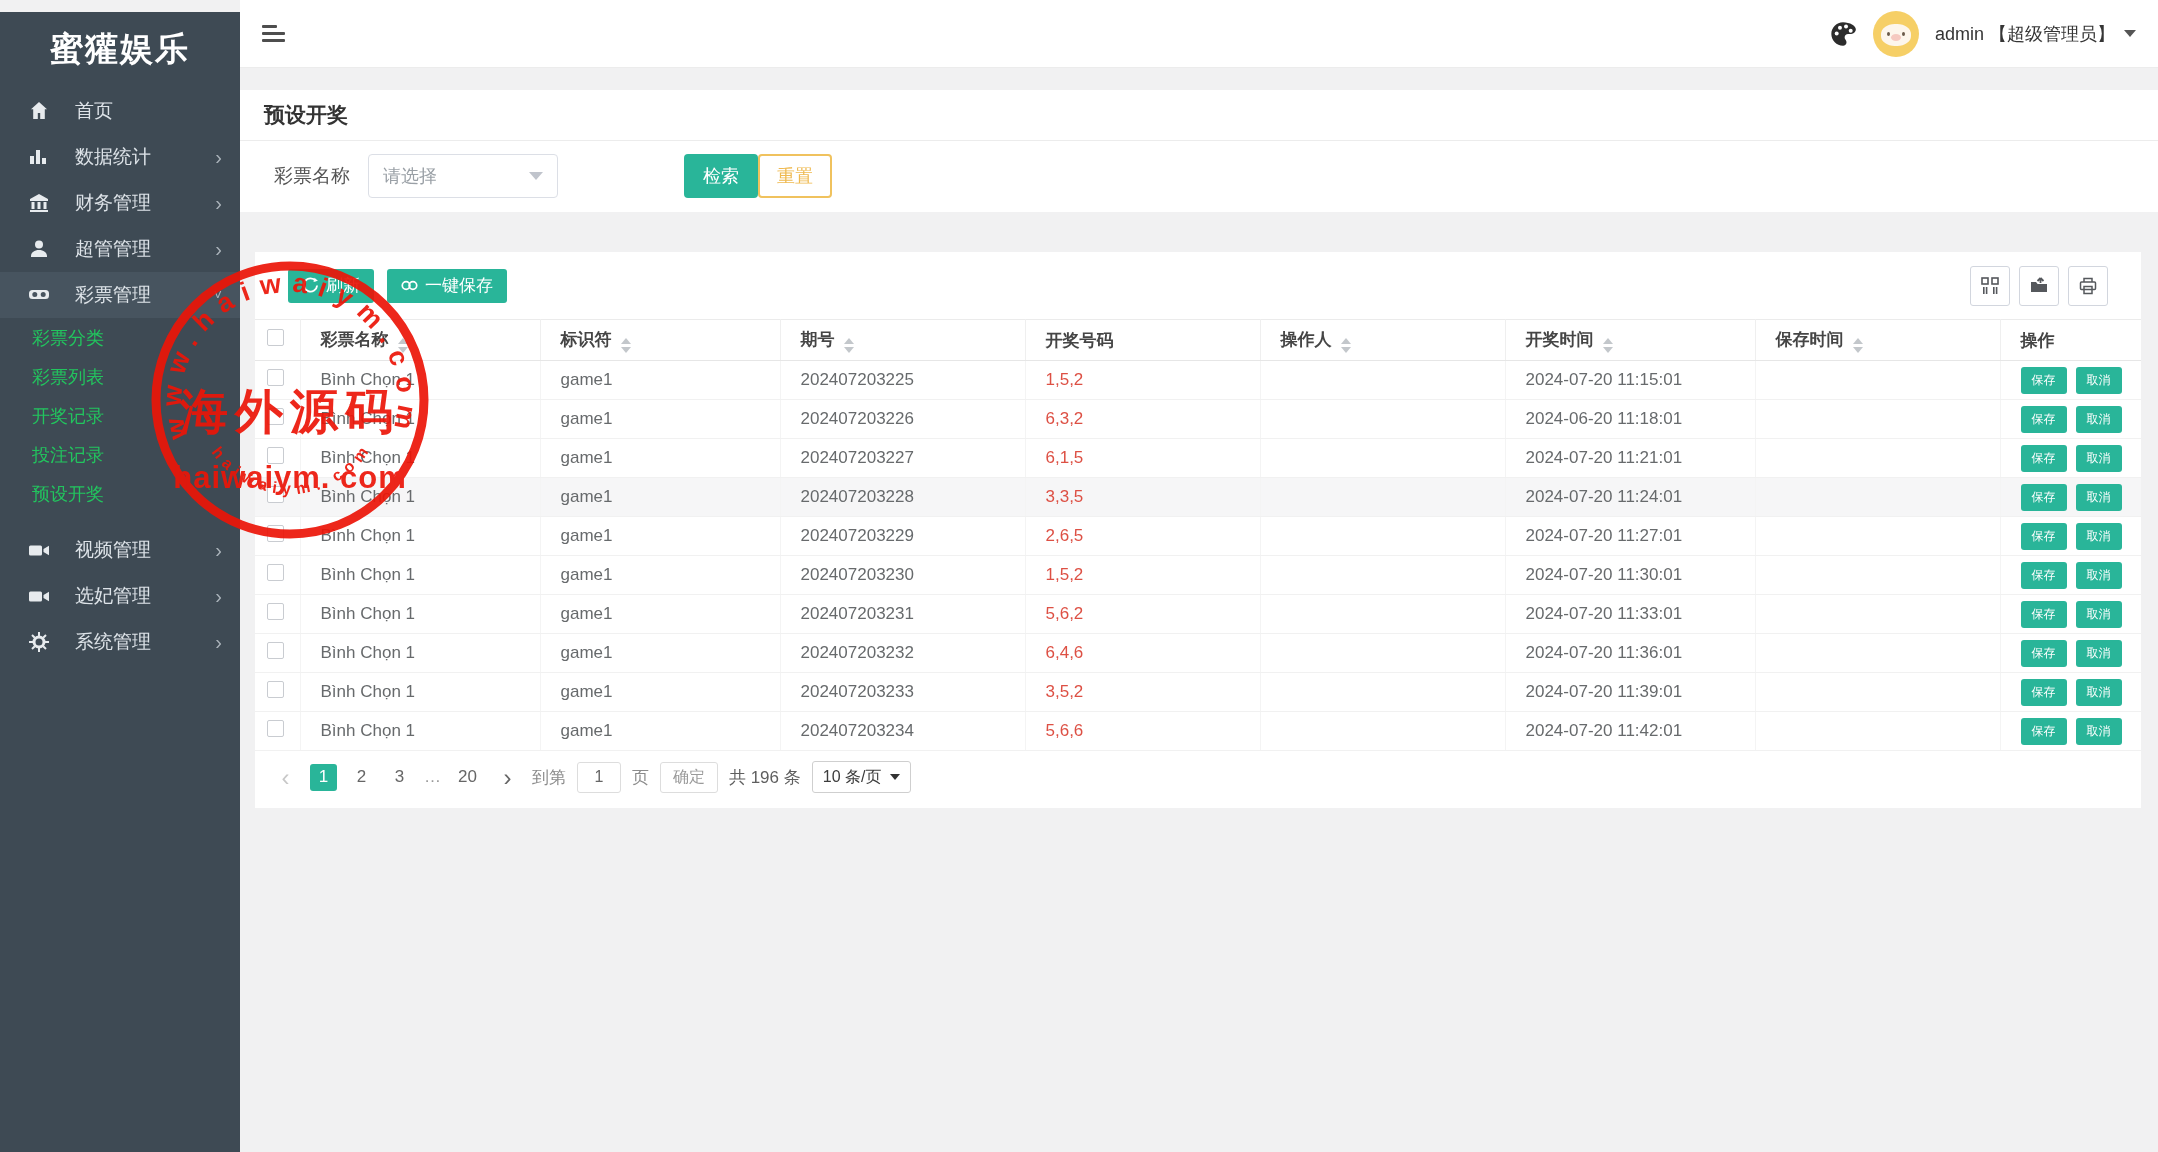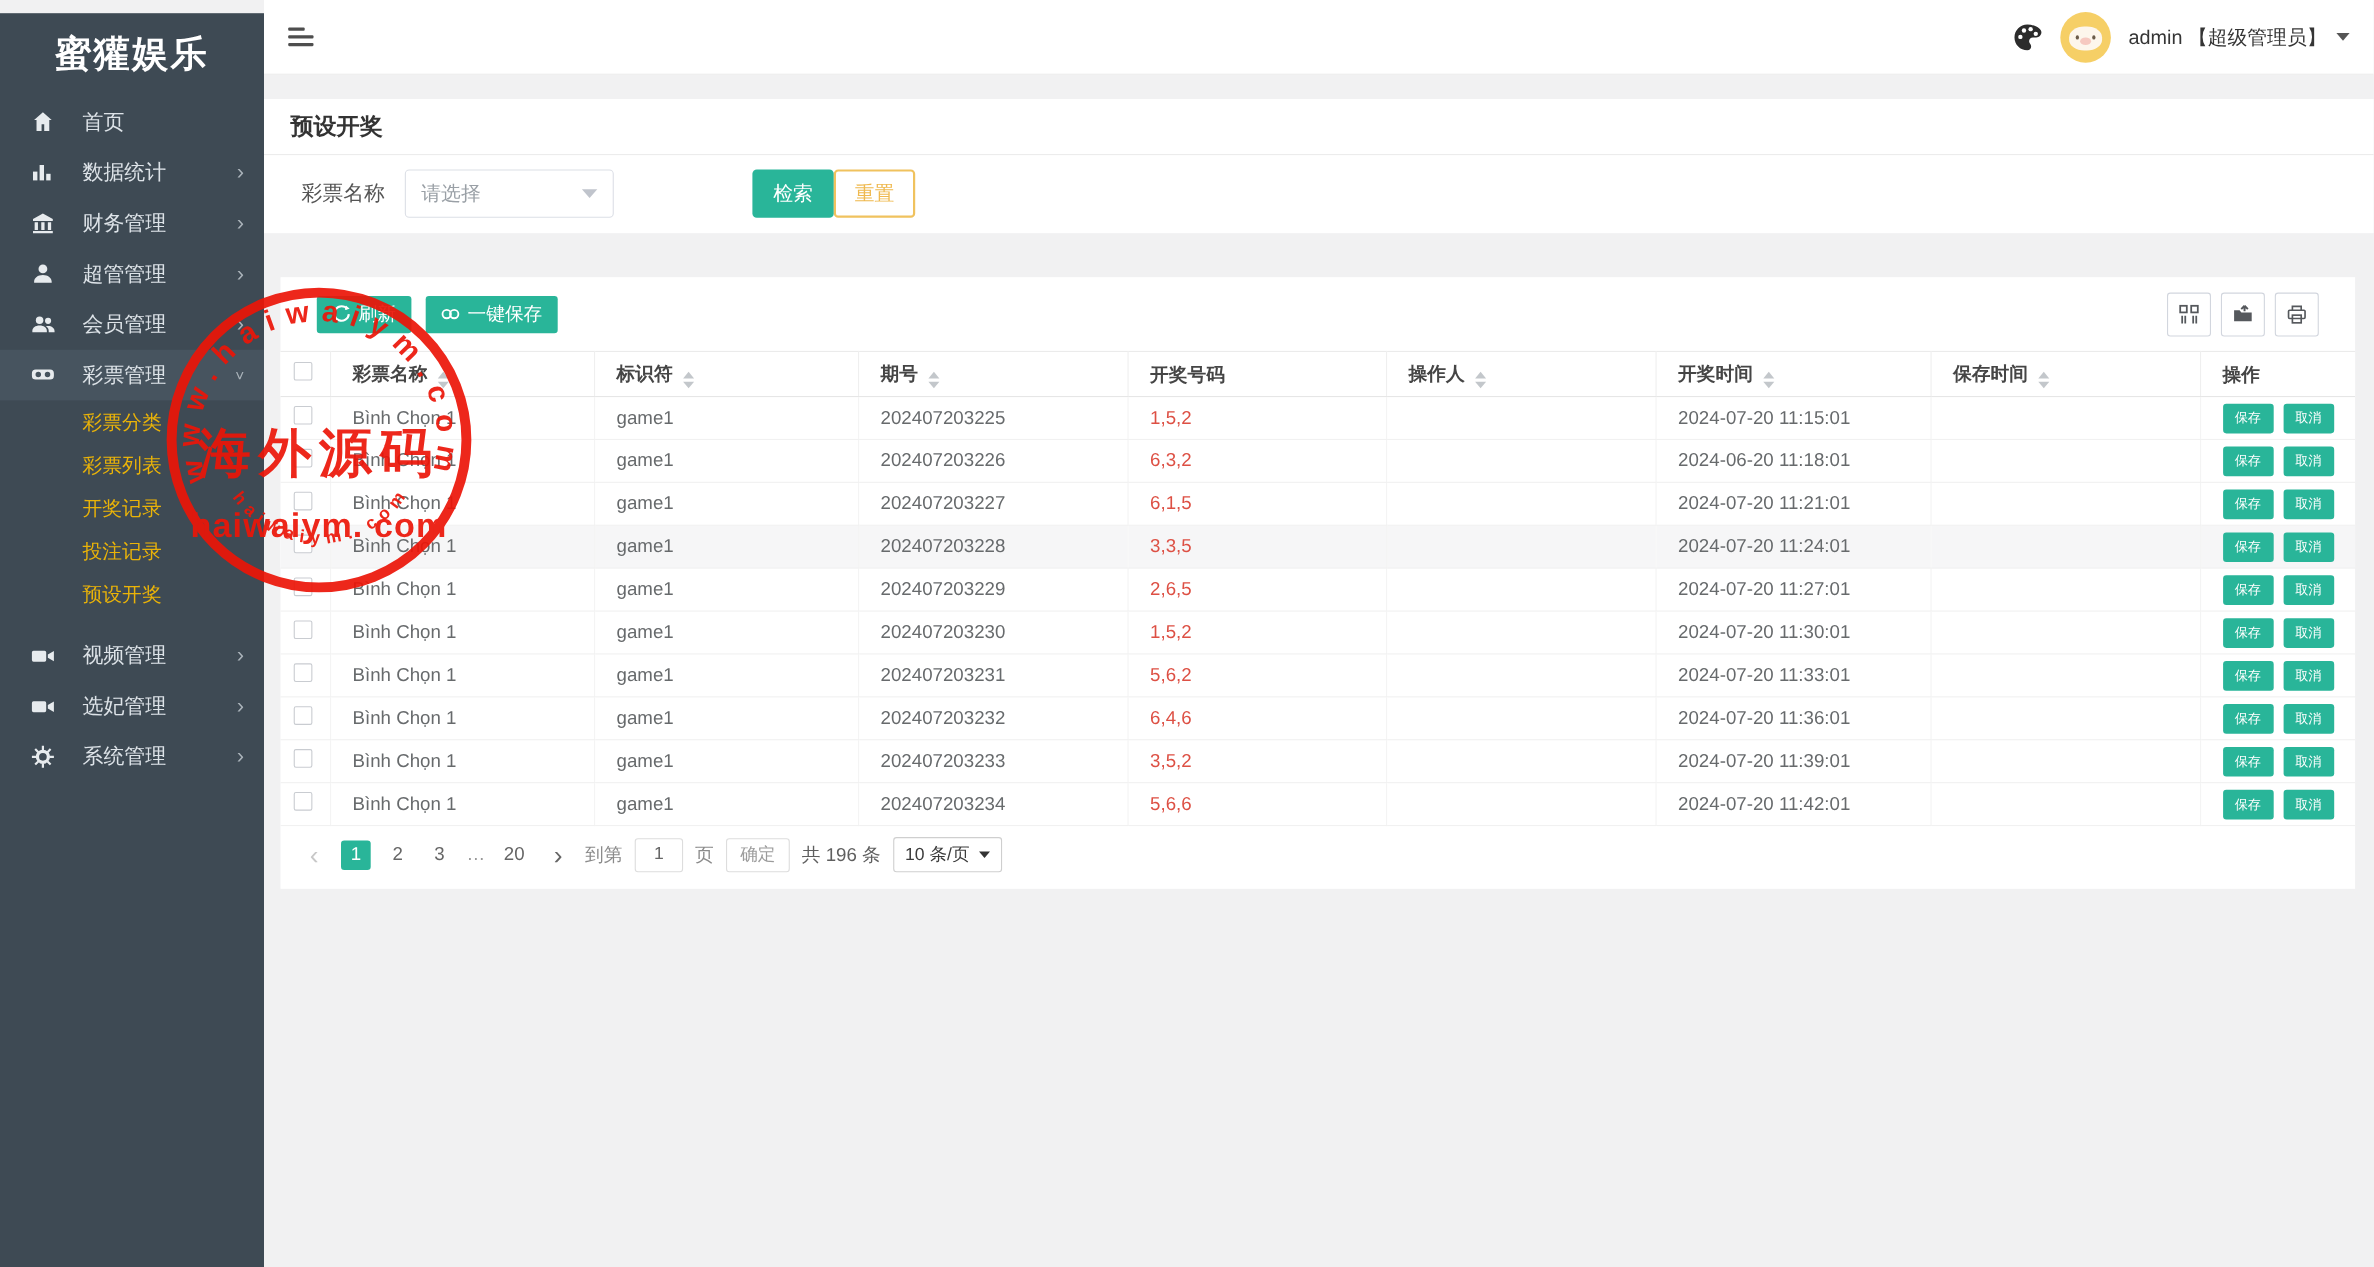--- a/index.html
+++ b/index.html
@@ -16,22 +16,22 @@
   .logo { height:74px; display:flex; align-items:center; justify-content:center;
           color:#fff; font-size:33px; font-weight:bold; letter-spacing:2px; }
   .nav { margin-top:2px; }
   .nav-item { height:46px; display:flex; align-items:center; padding:0 18px 0 28px;
               font-size:19px; color:#dde3e8; cursor:pointer; }
   .nav-item.active { background:#47545f; }
   .nav-item .ico { width:22px; height:22px; margin-right:25px; display:flex; align-items:center; justify-content:center; color:#e7ebee; }
   .nav-item .ico svg { width:22px; height:22px; fill:currentColor; }
   .nav-item .arrow { margin-left:auto; color:#aab3ba; font-size:20px; line-height:1; }
   .arrow-down { font-size:14px !important; }
-  .sub-item { height:39px; display:flex; align-items:center; padding-left:75px;
-              font-size:18px; color:#eab308; cursor:pointer; }
+  .sub-item { height:39px; display:flex; align-items:center; padding-left:32px;
+              font-size:18px; color:#22c55e; cursor:pointer; }
   .nav-gap { height:14px; }
   .copyright { margin:46px 20px 0 22px; font-size:16px; color:#97a1a9; line-height:1.6; }
   
   .topbar { position:absolute; left:240px; top:0; width:1918px; height:68px; background:#fff;
             display:flex; align-items:center; padding:0 22px; border-bottom:1px solid #ececec; }
   .burger { width:26px; cursor:pointer; }
   .burger span { display:block; height:3px; background:#4e4e4e; margin:4px 0; border-radius:1px; }
   .burger .b1 { width:15px; } .burger .b2 { width:23px; } .burger .b3 { width:23px; }
   .top-right { margin-left:auto; display:flex; align-items:center; gap:16px; }
   .palette { width:28px; height:28px; cursor:pointer; display:flex; }
@@ -142,32 +142,20 @@
     <div class="nav-item">
       <span class="ico">
           <svg viewBox="0 0 22 22">
             <circle cx="11" cy="6.5" r="4"></circle>
             <path d="M11 12c-4.6 0-8 2.6-8 6.2V19h16v-.8c0-3.6-3.4-6.2-8-6.2z"></path>
           </svg>
         </span>
       <span>超管管理</span>
       <span class="arrow">›</span>
     </div>
-    <div class="nav-item">
-      <span class="ico">
-          <svg viewBox="0 0 22 22">
-            <circle cx="8" cy="7.2" r="3.4"></circle>
-            <path d="M8 12c-3.9 0-6.6 2-6.6 5v1h13.2v-1c0-3-2.7-5-6.6-5z"></path>
-            <circle cx="15.7" cy="7.7" r="2.8"></circle>
-            <path d="M15.7 12.4c-.7 0-1.3.1-1.9.3 1.6 1 2.5 2.6 2.5 4.3v1h5.3v-.9c0-2.8-2.5-4.7-5.9-4.7z"></path>
-          </svg>
-        </span>
-      <span>会员管理</span>
-      <span class="arrow">›</span>
-    </div>
     <div class="nav-item active">
       <span class="ico">
           <svg viewBox="0 0 22 22">
             <path fill-rule="evenodd" d="M4.5 6h13A3.5 3.5 0 0 1 21 9.5v2a3.5 3.5 0 0 1-3.5 3.5h-13A3.5 3.5 0 0 1 1 11.5v-2A3.5 3.5 0 0 1 4.5 6zm2.3 7a2.5 2.5 0 1 0 0-5 2.5 2.5 0 0 0 0 5zm8.4 0a2.5 2.5 0 1 0 0-5 2.5 2.5 0 0 0 0 5z"></path>
           </svg>
         </span>
       <span>彩票管理</span>
       <span class="arrow arrow-down">˅</span>
     </div>
     <div class="sub-item">

